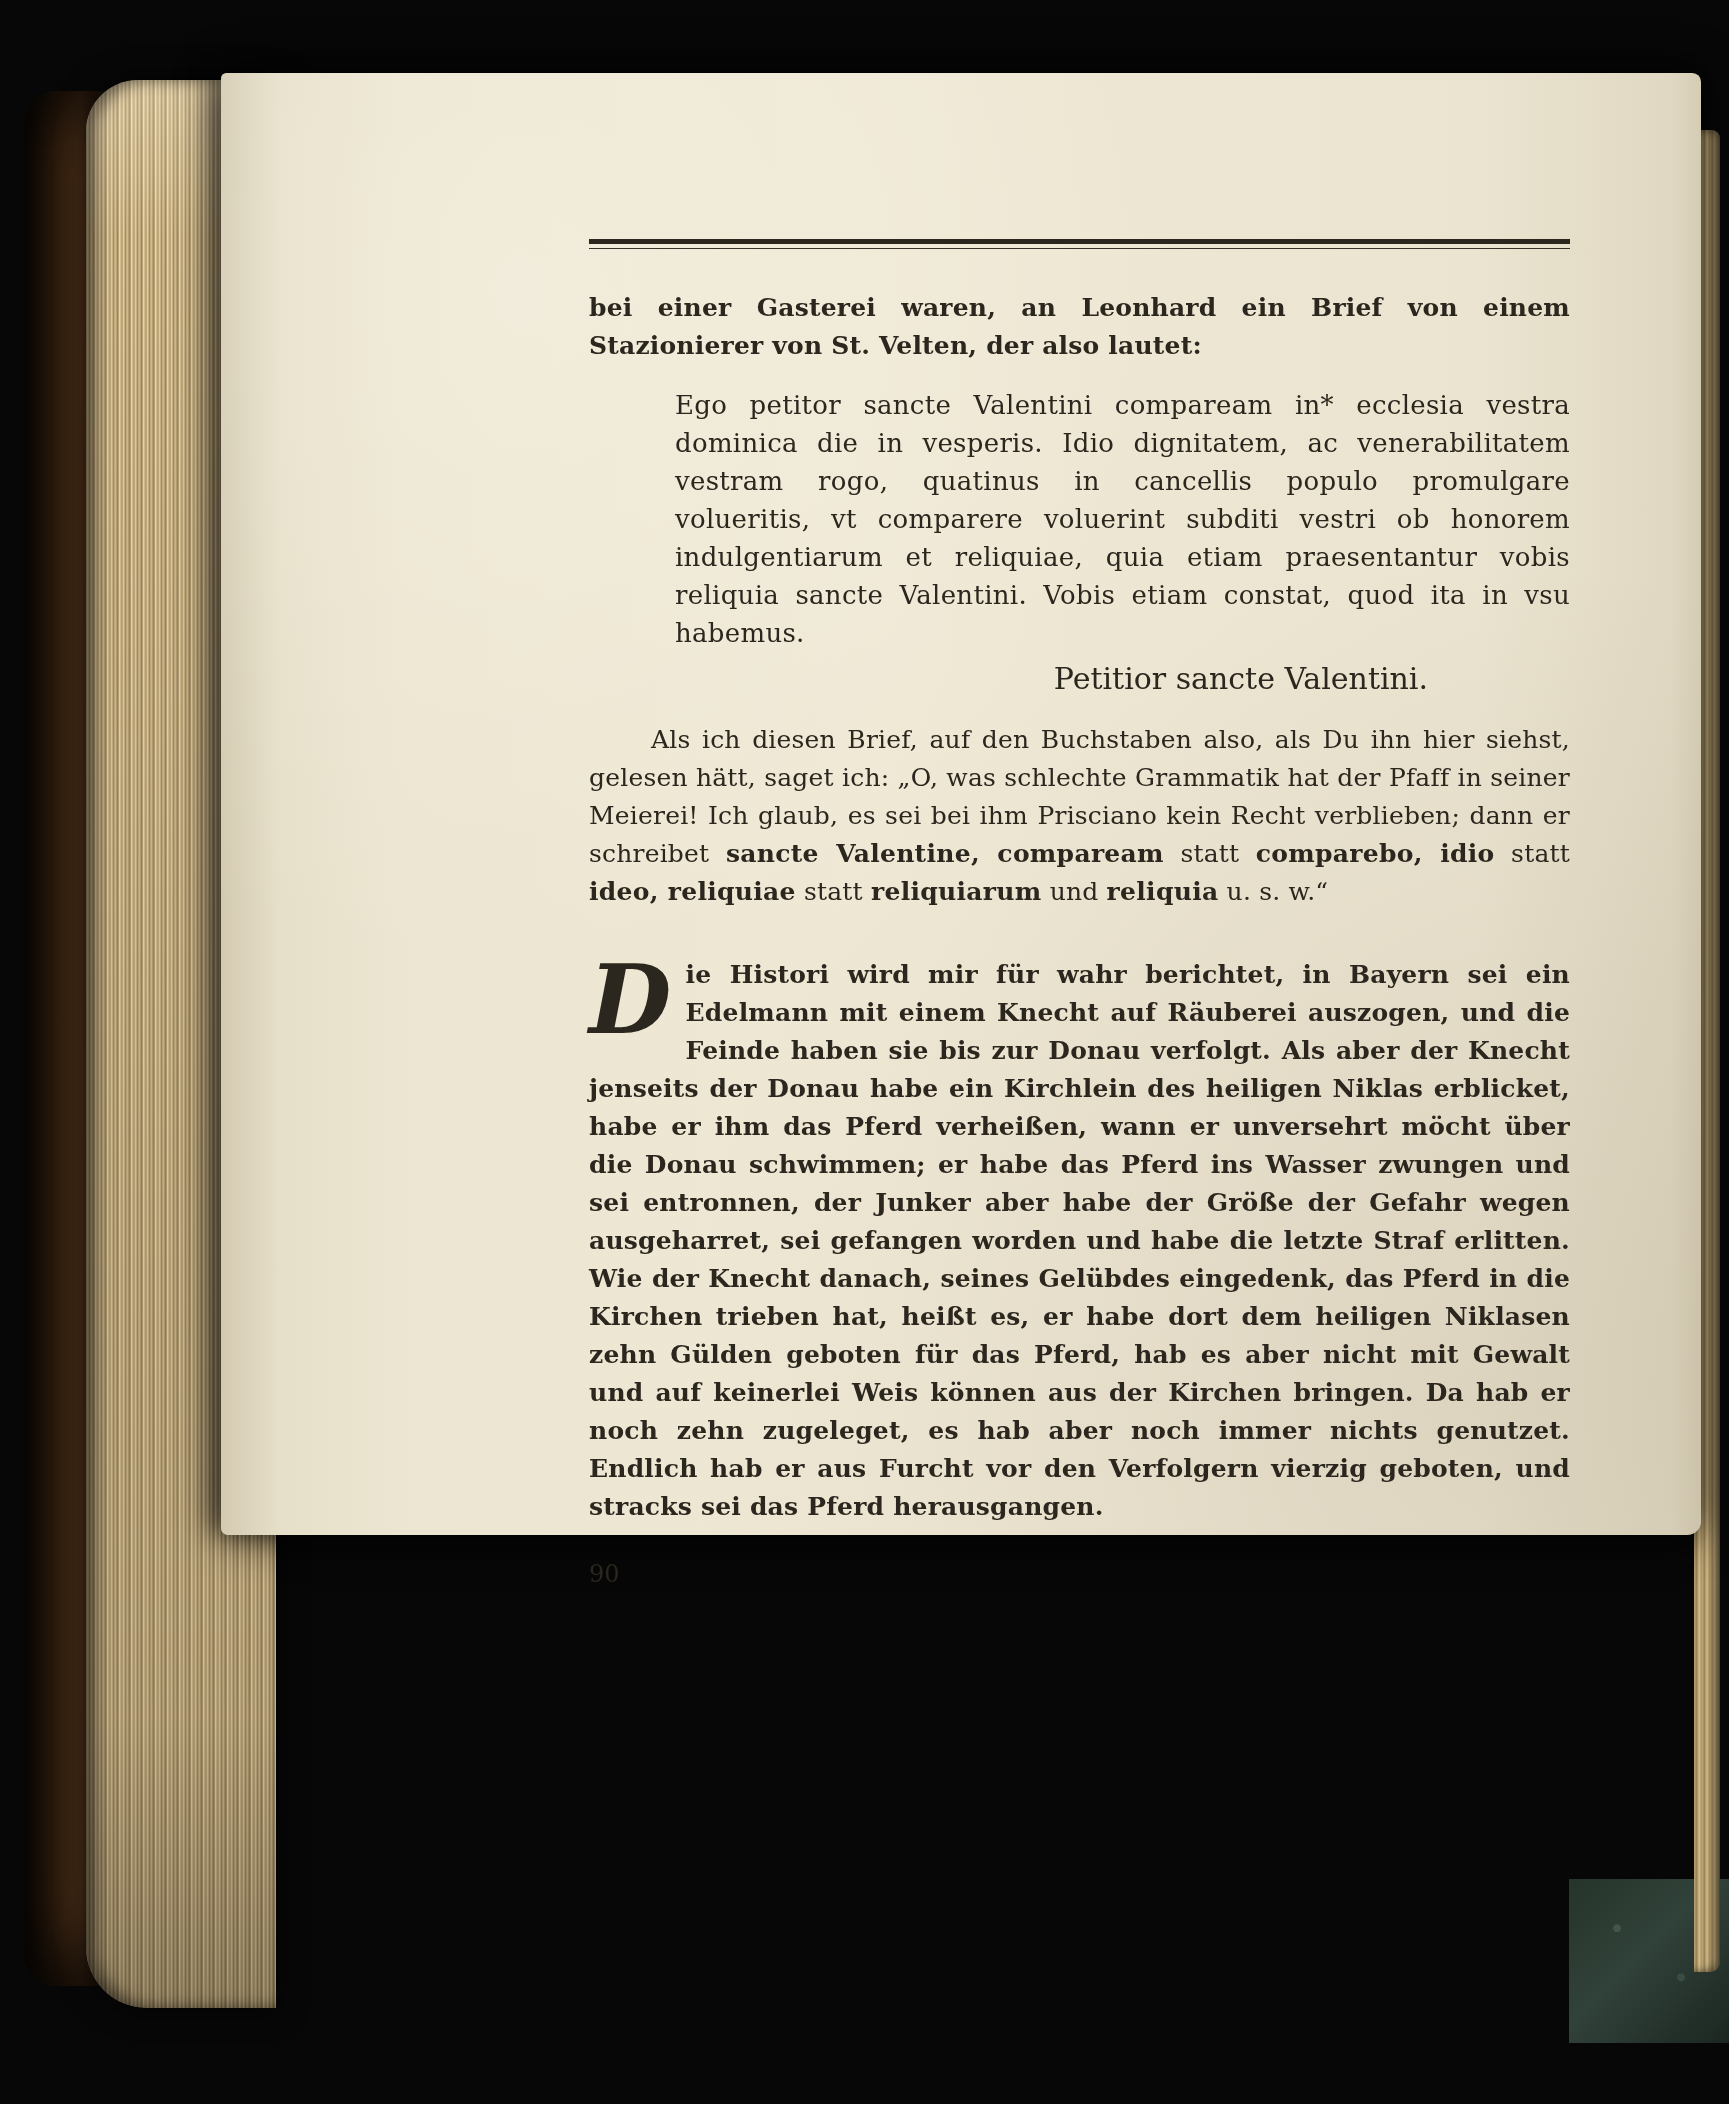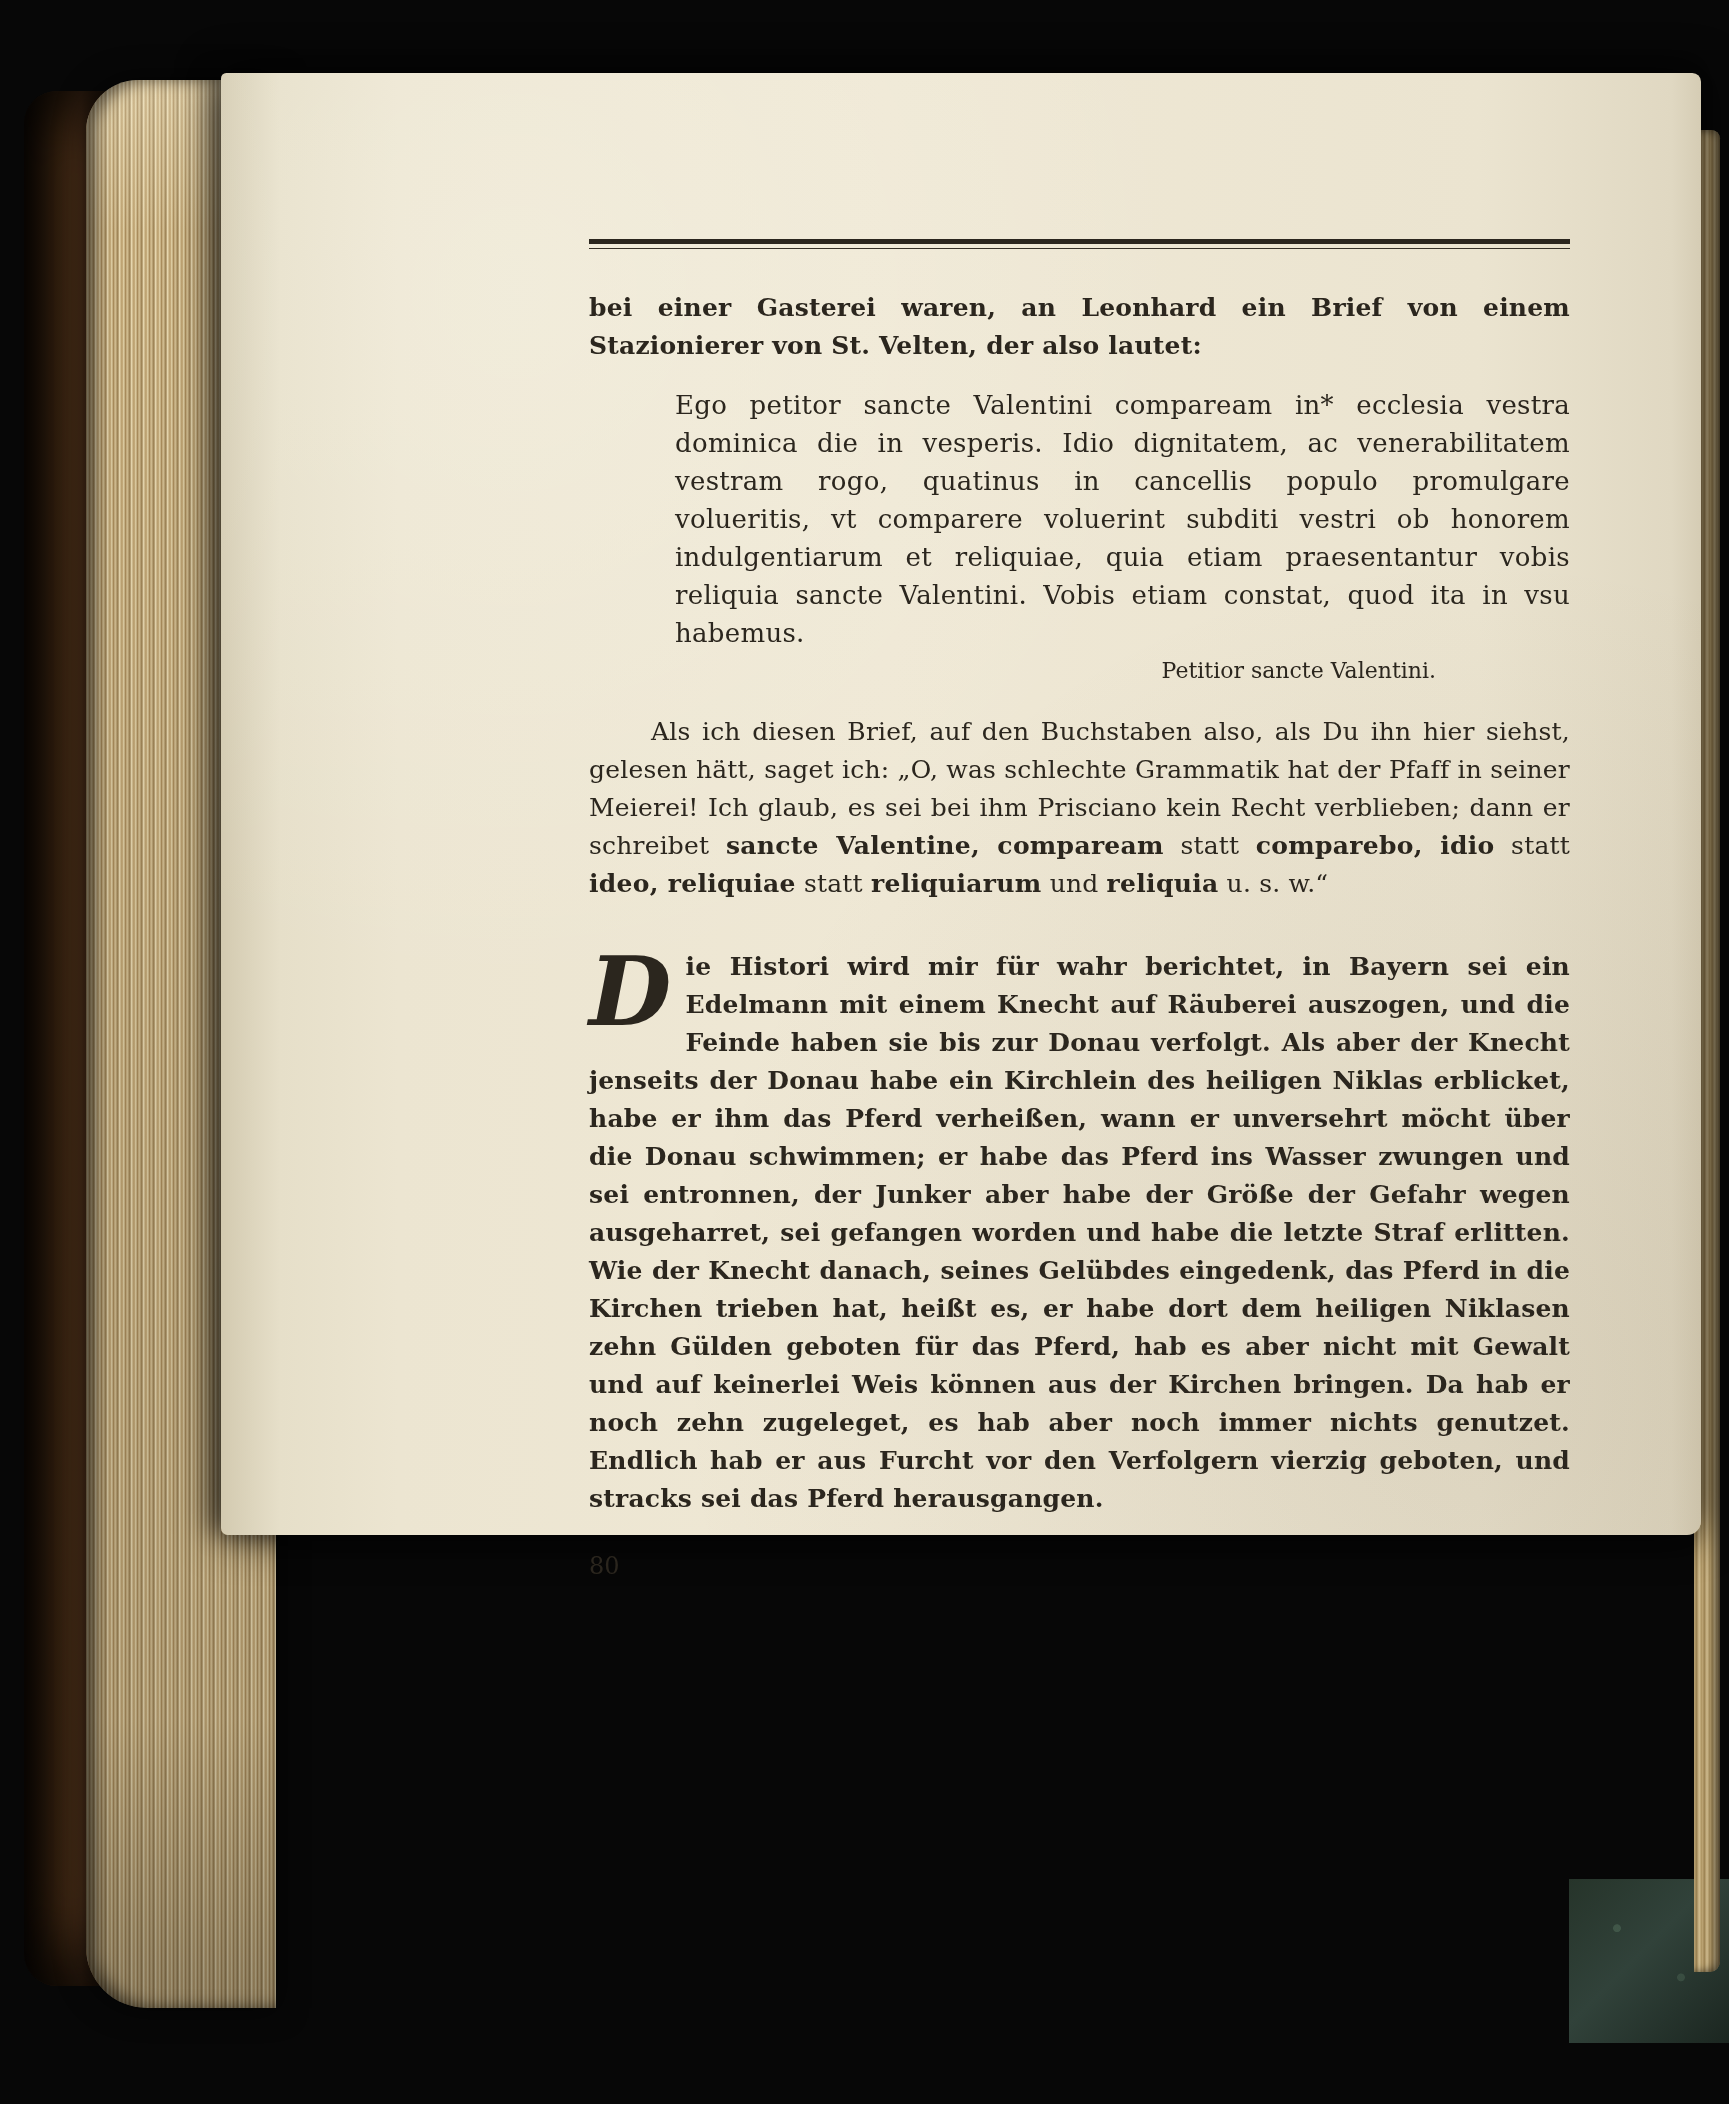--- a/index.html
+++ b/index.html
@@ -107,25 +107,25 @@
 
   .letter-body {
     margin: 21px 0 0 0;
     padding-left: 86px;
     font-weight: 400;
     font-size: 26px;
     letter-spacing: 0.3px;
     word-spacing: 5.2px;
   }
   .letter-signature {
-    margin: 0;
+    margin: 8px;
     padding-right: 134px;
     text-align: right;
     font-weight: 400;
-    font-size: 22px;
+    font-size: 30px;
   }
 
   .commentary-paragraph {
     margin: 22.5px 0 0 0;
     text-indent: 62px;
   }
 
   .story-heading {
     margin: 80px 0 0 0;
     text-align: center;
@@ -176,17 +176,17 @@
 
     <p class="letter-signature">Petitior sancte Valentini.</p>
 
     <p class="commentary-paragraph"><span class="seg-fraktur">Als ich diesen Brief, auf den Buchstaben also, als Du ihn hier siehst, gelesen hätt, saget ich: „O, was schlechte Grammatik hat der Pfaff in seiner Meierei! Ich glaub, es sei bei ihm Prisciano kein Recht verblieben; dann er schreibet </span><span class="seg-roman">sancte Valentine, compaream</span><span class="seg-fraktur"> statt </span><span class="seg-roman">comparebo, idio</span><span class="seg-fraktur"> statt </span><span class="seg-roman">ideo, reliquiae</span><span class="seg-fraktur"> statt </span><span class="seg-roman">reliquiarum</span><span class="seg-fraktur"> und </span><span class="seg-roman">reliquia</span><span class="seg-fraktur"> u. s. w.“</span></p>
 
 
     <p class="story-paragraph fraktur">
       <span class="drop-cap">D</span><span>ie Histori wird mir für wahr berichtet, in Bayern sei ein Edelmann mit einem Knecht auf Räuberei auszogen, und die Feinde haben sie bis zur Donau verfolgt. Als aber der Knecht jenseits der Donau habe ein Kirchlein des heiligen Niklas erblicket, habe er ihm das Pferd verheißen, wann er unversehrt möcht über die Donau schwimmen; er habe das Pferd ins Wasser zwungen und sei entronnen, der Junker aber habe der Größe der Gefahr wegen ausgeharret, sei gefangen worden und habe die letzte Straf erlitten. Wie der Knecht danach, seines Gelübdes eingedenk, das Pferd in die Kirchen trieben hat, heißt es, er habe dort dem heiligen Niklasen zehn Gülden geboten für das Pferd, hab es aber nicht mit Gewalt und auf keinerlei Weis können aus der Kirchen bringen. Da hab er noch zehn zugeleget, es hab aber noch immer nichts genutzet. Endlich hab er aus Furcht vor den Verfolgern vierzig geboten, und stracks sei das Pferd herausgangen.</span>
     </p>
 
-    <p class="page-number">80</p>
+    <p class="page-number">90</p>
 
   </div>
 </div>
 
 
 </body></html>

